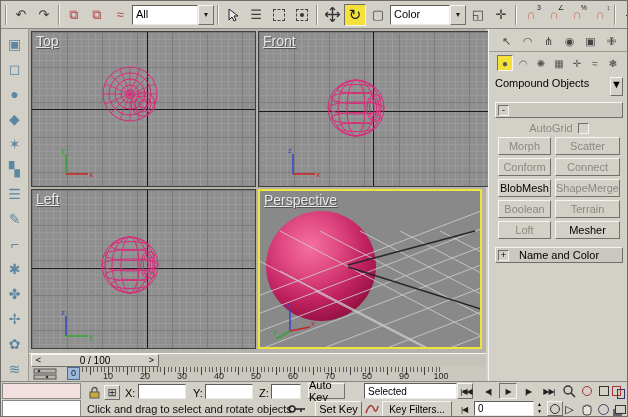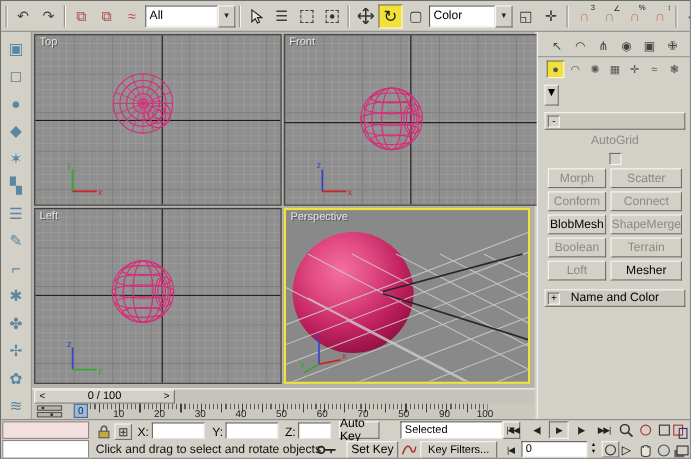--- a/index.html
+++ b/index.html
@@ -35,21 +35,21 @@
   .ltbtn{width:24px;height:25px;display:flex;align-items:center;justify-content:center;font-size:14px;color:#5d87a0;}
   
   #viewports{position:absolute;left:28px;top:28px;width:457px;height:324px;background:#b5b2ab;}
   .vp{position:absolute;background:#8f8f8f;border:1px solid #3f3f3f;overflow:hidden;
     background-image:
       linear-gradient(#7c7c7c 1px,transparent 1px),
       linear-gradient(90deg,#7c7c7c 1px,transparent 1px),
       linear-gradient(#9b9b9b 1px,transparent 1px),
       linear-gradient(90deg,#9b9b9b 1px,transparent 1px);
     background-size:35px 35px,35px 35px,7px 7px,7px 7px;}
-  .vp-label{position:absolute;left:4px;top:1px;font-size:10px;color:#e6e6e6;text-shadow:1px 1px 0 #555;z-index:5;}
+  .vp-label{position:absolute;left:4px;top:1px;font-size:14px;color:#e6e6e6;text-shadow:1px 1px 0 #555;z-index:5;text-decoration:underline;}
   .axisV{position:absolute;top:0;bottom:0;width:1px;background:#1a1a1a;}
   .axisH{position:absolute;left:0;right:0;height:1px;background:#1a1a1a;}
   #vp-top{left:2px;top:2px;width:225px;height:156px;}
   #vp-front{left:229px;top:2px;width:259px;height:156px;}
   #vp-left{left:2px;top:160px;width:225px;height:160px;}
   #vp-persp{left:229px;top:160px;width:224px;height:160px;border:2px solid #efe43a;background:#898989;background-image:none;}
   .tripod{position:absolute;left:26px;bottom:6px;z-index:4;}
   #persp-sphere{position:absolute;left:6px;top:20px;width:110px;height:110px;border-radius:50%;
     background:radial-gradient(circle at 40% 32%,#f4719f 0%,#e14a82 28%,#c12260 55%,#8c0e3e 82%,#660829 100%);z-index:2;}
   #persp-grid{position:absolute;left:0;top:0;z-index:3;}
@@ -61,21 +61,21 @@
   .cp-cats{display:flex;justify-content:center;gap:2px;padding:3px 2px 2px 2px;}
   .cp-cat{width:16px;height:16px;display:flex;align-items:center;justify-content:center;font-size:10px;color:#555;}
   .cp-cat.active{background:#f3e13a;border:1px solid;border-color:#716f6b #f7f5f1 #f7f5f1 #716f6b;}
   .cp-dd{margin:4px 6px 6px 6px;display:flex;height:19px;}
   .cp-dd .dd-text{flex:1;}
   .rollout{margin:2px 6px;height:16px;display:flex;align-items:center;position:relative;
     background:#cbc8c0;font-size:11px;}
   .rollout .pm{position:absolute;left:2px;width:11px;height:11px;font-size:9px;line-height:9px;
     text-align:center;background:#d3d0c8;}
   .rollout .rtitle{flex:1;text-align:center;}
-  .autogrid-row{display:flex;align-items:center;justify-content:center;gap:5px;margin:4px 0 3px 0;color:#8b8983;flex-direction:column;}
+  .autogrid-row{display:flex;align-items:center;justify-content:center;gap:5px;margin:4px 0 3px 0;color:#8b8983;}
   .chk{width:11px;height:11px;background:#d3d0c8;}
   .ot-grid{display:grid;grid-template-columns:1fr 1fr;gap:3px 4px;padding:0 9px;}
   .ot-btn{height:18px;display:flex;align-items:center;justify-content:center;font-size:11px;color:#000;}
   .ot-btn.disabled{color:#8b8983;}
   
   #time-slider{position:absolute;left:28px;top:352px;width:457px;height:14px;background:#c6c3bb;
     border-top:1px solid #f7f5f1;}
   #ts-handle{position:absolute;left:2px;top:0px;width:128px;height:13px;display:flex;}
   #ts-handle .arrow{width:13px;text-align:center;font-size:9px;line-height:11px;}
   #ts-handle .frames{flex:1;text-align:center;font-size:10px;line-height:11px;}
@@ -398,20 +398,21 @@
           <span>✛</span>
         </div>
       <div class="cp-cat">
           <span>≈</span>
         </div>
       <div class="cp-cat">
           <span>❃</span>
         </div>
     </div>
     <div class="cp-dd">
+      <div class="dd-text">Compound Objects</div>
       <div class="dd-arrow raised">▼</div>
     </div>
 
     <div class="rollout raised">
       <span class="pm sunken">-</span>
     </div>
 
     <div class="autogrid-row">
       <span>AutoGrid</span>
       <span class="chk sunken"></span>

